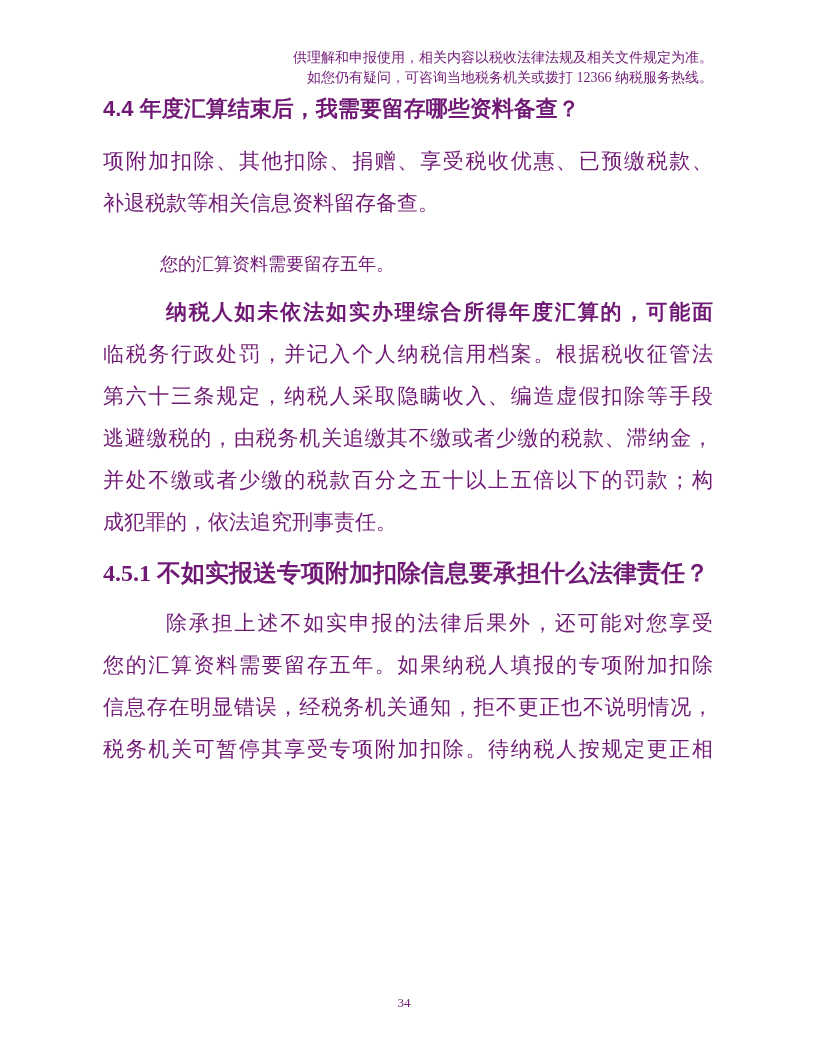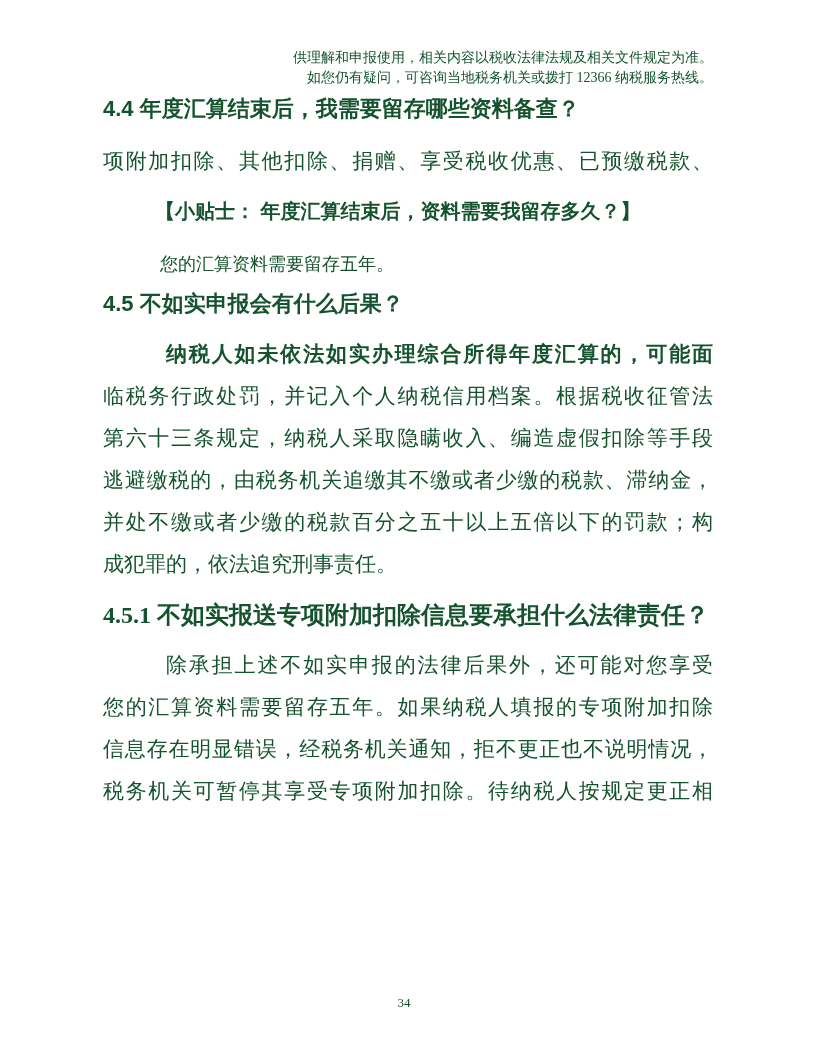--- a/index.html
+++ b/index.html
@@ -5,21 +5,21 @@
   html, body {
     margin: 0;
     padding: 0;
     background: #e8e8e8;
   }
   .page {
     position: relative;
     width: 816px;
     height: 1056px;
     background: #ffffff;
-    color: #14532d;
+    color: #701a75;
     margin: 0 auto;
     overflow: hidden;
     font-family: "Liberation Serif", "DejaVu Serif", serif;
   }
   .content {
     position: absolute;
     left: 103px;
     top: 0;
     width: 610px;
   }
@@ -100,27 +100,26 @@
 
     <div class="header-disclaimer">
       <span class="hline">供理解和申报使用，相关内容以税收法律法规及相关文件规定为准。</span>
       <span class="hline">如您仍有疑问，可咨询当地税务机关或拨打 12366 纳税服务热线。</span>
     </div>
 
     <div class="h-sans h44">4.4 年度汇算结束后，我需要留存哪些资料备查？</div>
 
     <div class="para para1">
         <div class="line">项附加扣除、其他扣除、捐赠、享受税收优惠、已预缴税款、</div>
+        <div class="line last">补退税款等相关信息资料留存备查。</div>
       </div>
 
-    <div class="tip-heading">【小贴士： 年度汇算结束后，资料需要我留存多久？】</div>
 
     <div class="tip-body">您的汇算资料需要留存五年。</div>
 
-    <div class="h-sans h45">4.5 不如实申报会有什么后果？</div>
 
     <div class="para para2">
         <div class="line first">纳税人如未依法如实办理综合所得年度汇算的，可能面</div>
         <div class="line">临税务行政处罚，并记入个人纳税信用档案。根据税收征管法</div>
         <div class="line">第六十三条规定，纳税人采取隐瞒收入、编造虚假扣除等手段</div>
         <div class="line">逃避缴税的，由税务机关追缴其不缴或者少缴的税款、滞纳金，</div>
         <div class="line">并处不缴或者少缴的税款百分之五十以上五倍以下的罚款；构</div>
         <div class="line last">成犯罪的，依法追究刑事责任。</div>
       </div>
 

